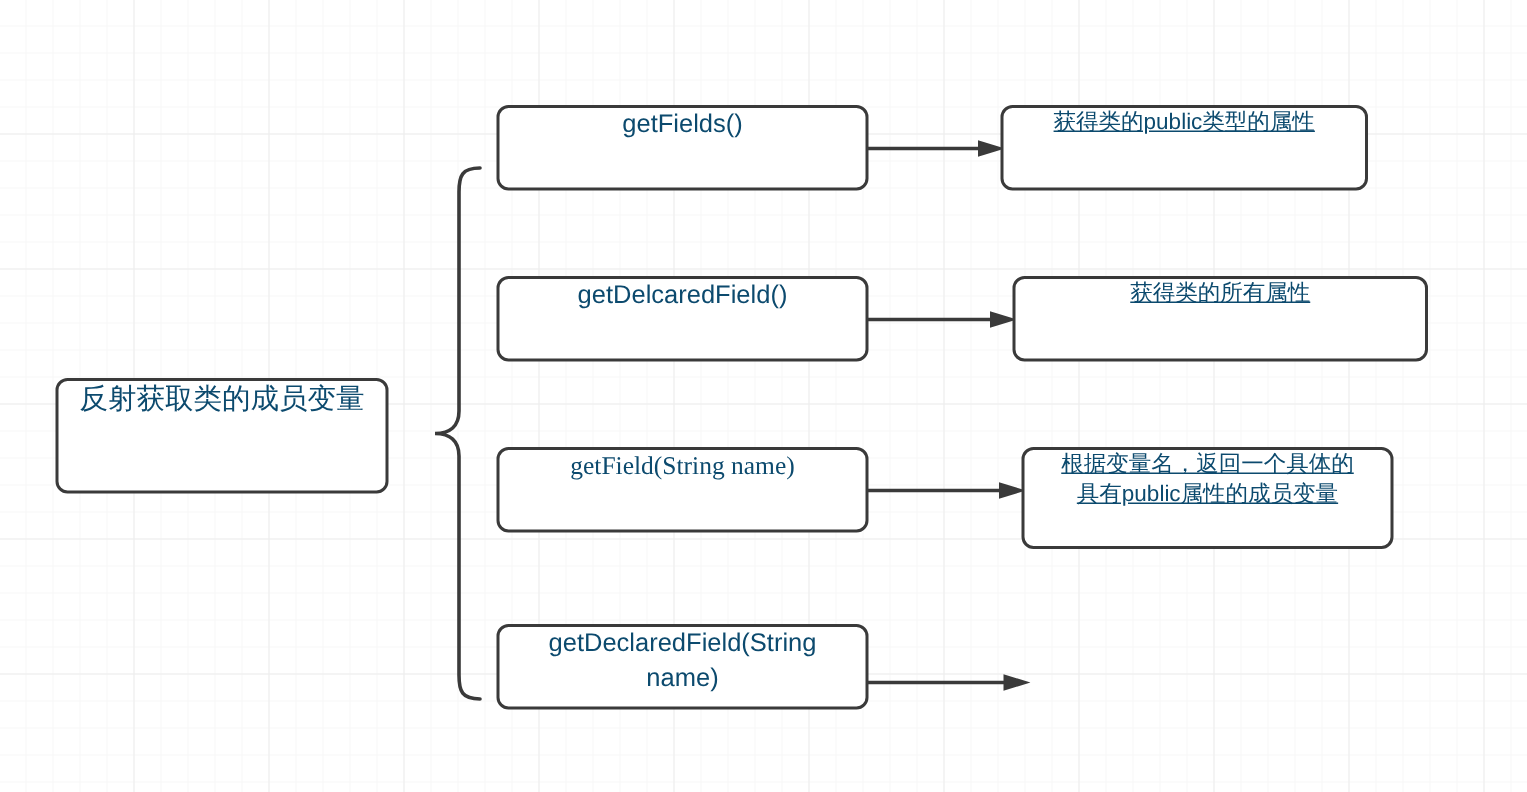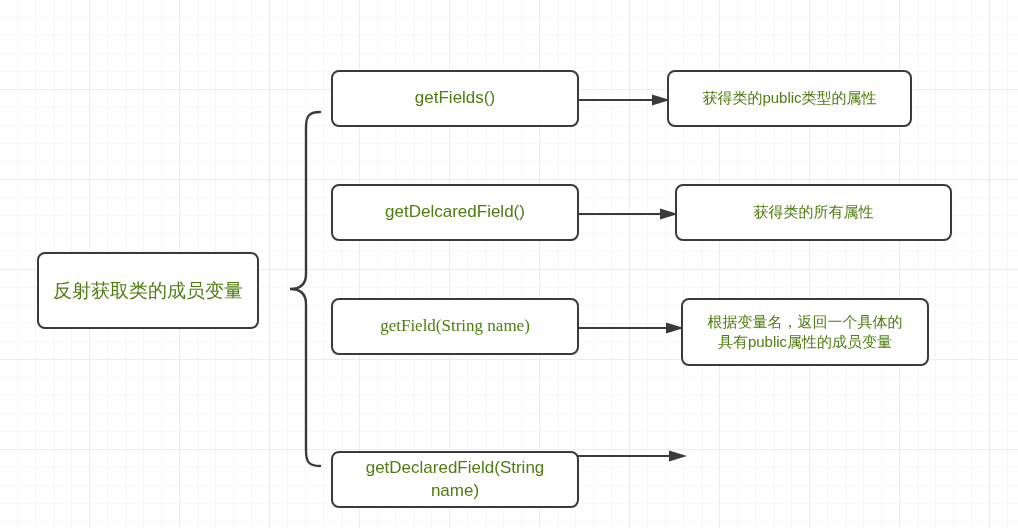--- a/index.html
+++ b/index.html
@@ -26,49 +26,50 @@
     background-size: 90px 90px, 90px 90px, 18px 18px, 18px 18px;
     background-position: -1px -1px, -1px -1px, -1px -1px, -1px -1px;
   }
   .node {
     position: absolute;
     box-sizing: border-box;
     border: 2px solid #3a3a3a;
     border-radius: 8px;
     background: #ffffff;
     display: flex;
-    align-items: center;
+    align-items: flex-start;
     justify-content: center;
     text-align: center;
-    color: #4d7c0f;
+    color: #0c4a6e;
     line-height: 1.35;
   }
   .node span {
     display: block;
     padding: 0 8px;
   }
   .node-source {
     left: 37px;
     top: 252px;
     width: 222px;
     height: 77px;
     font-size: 19px;
   }
   .node-method {
     left: 331px;
     width: 248px;
     font-size: 17px;
   }
   .node-desc {
     font-size: 15px;
+    text-decoration: underline;
   }
   .m1 { top: 70px;  height: 57px; }
   .m2 { top: 184px; height: 57px; }
   .m3 { top: 298px; height: 57px; font-family: Liberation Serif, serif; }
-  .m4 { top: 451px; height: 57px; }
+  .m4 { top: 416px; height: 57px; }
 
   .d1 { left: 667px; top: 70px;  width: 245px; height: 57px; }
   .d2 { left: 675px; top: 184px; width: 277px; height: 57px; }
   .d3 { left: 681px; top: 298px; width: 248px; height: 68px; }
   .d4 { left: 684px; top: 426px; width: 245px; height: 57px; }
 
   .arrow {
     position: absolute;
     height: 12px;
     display: block;

